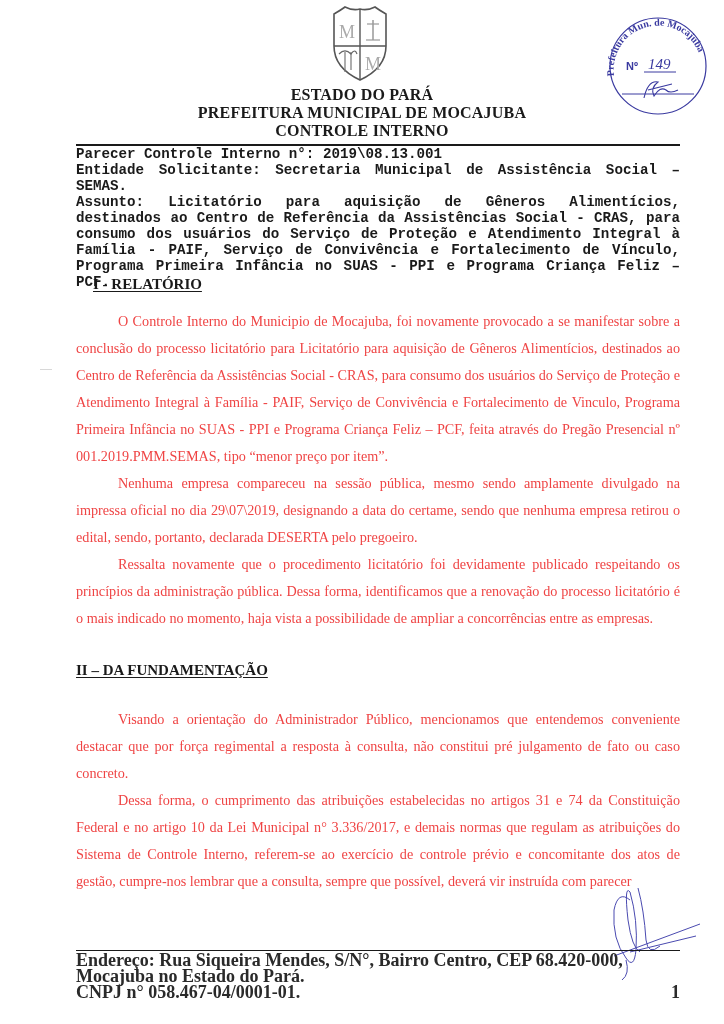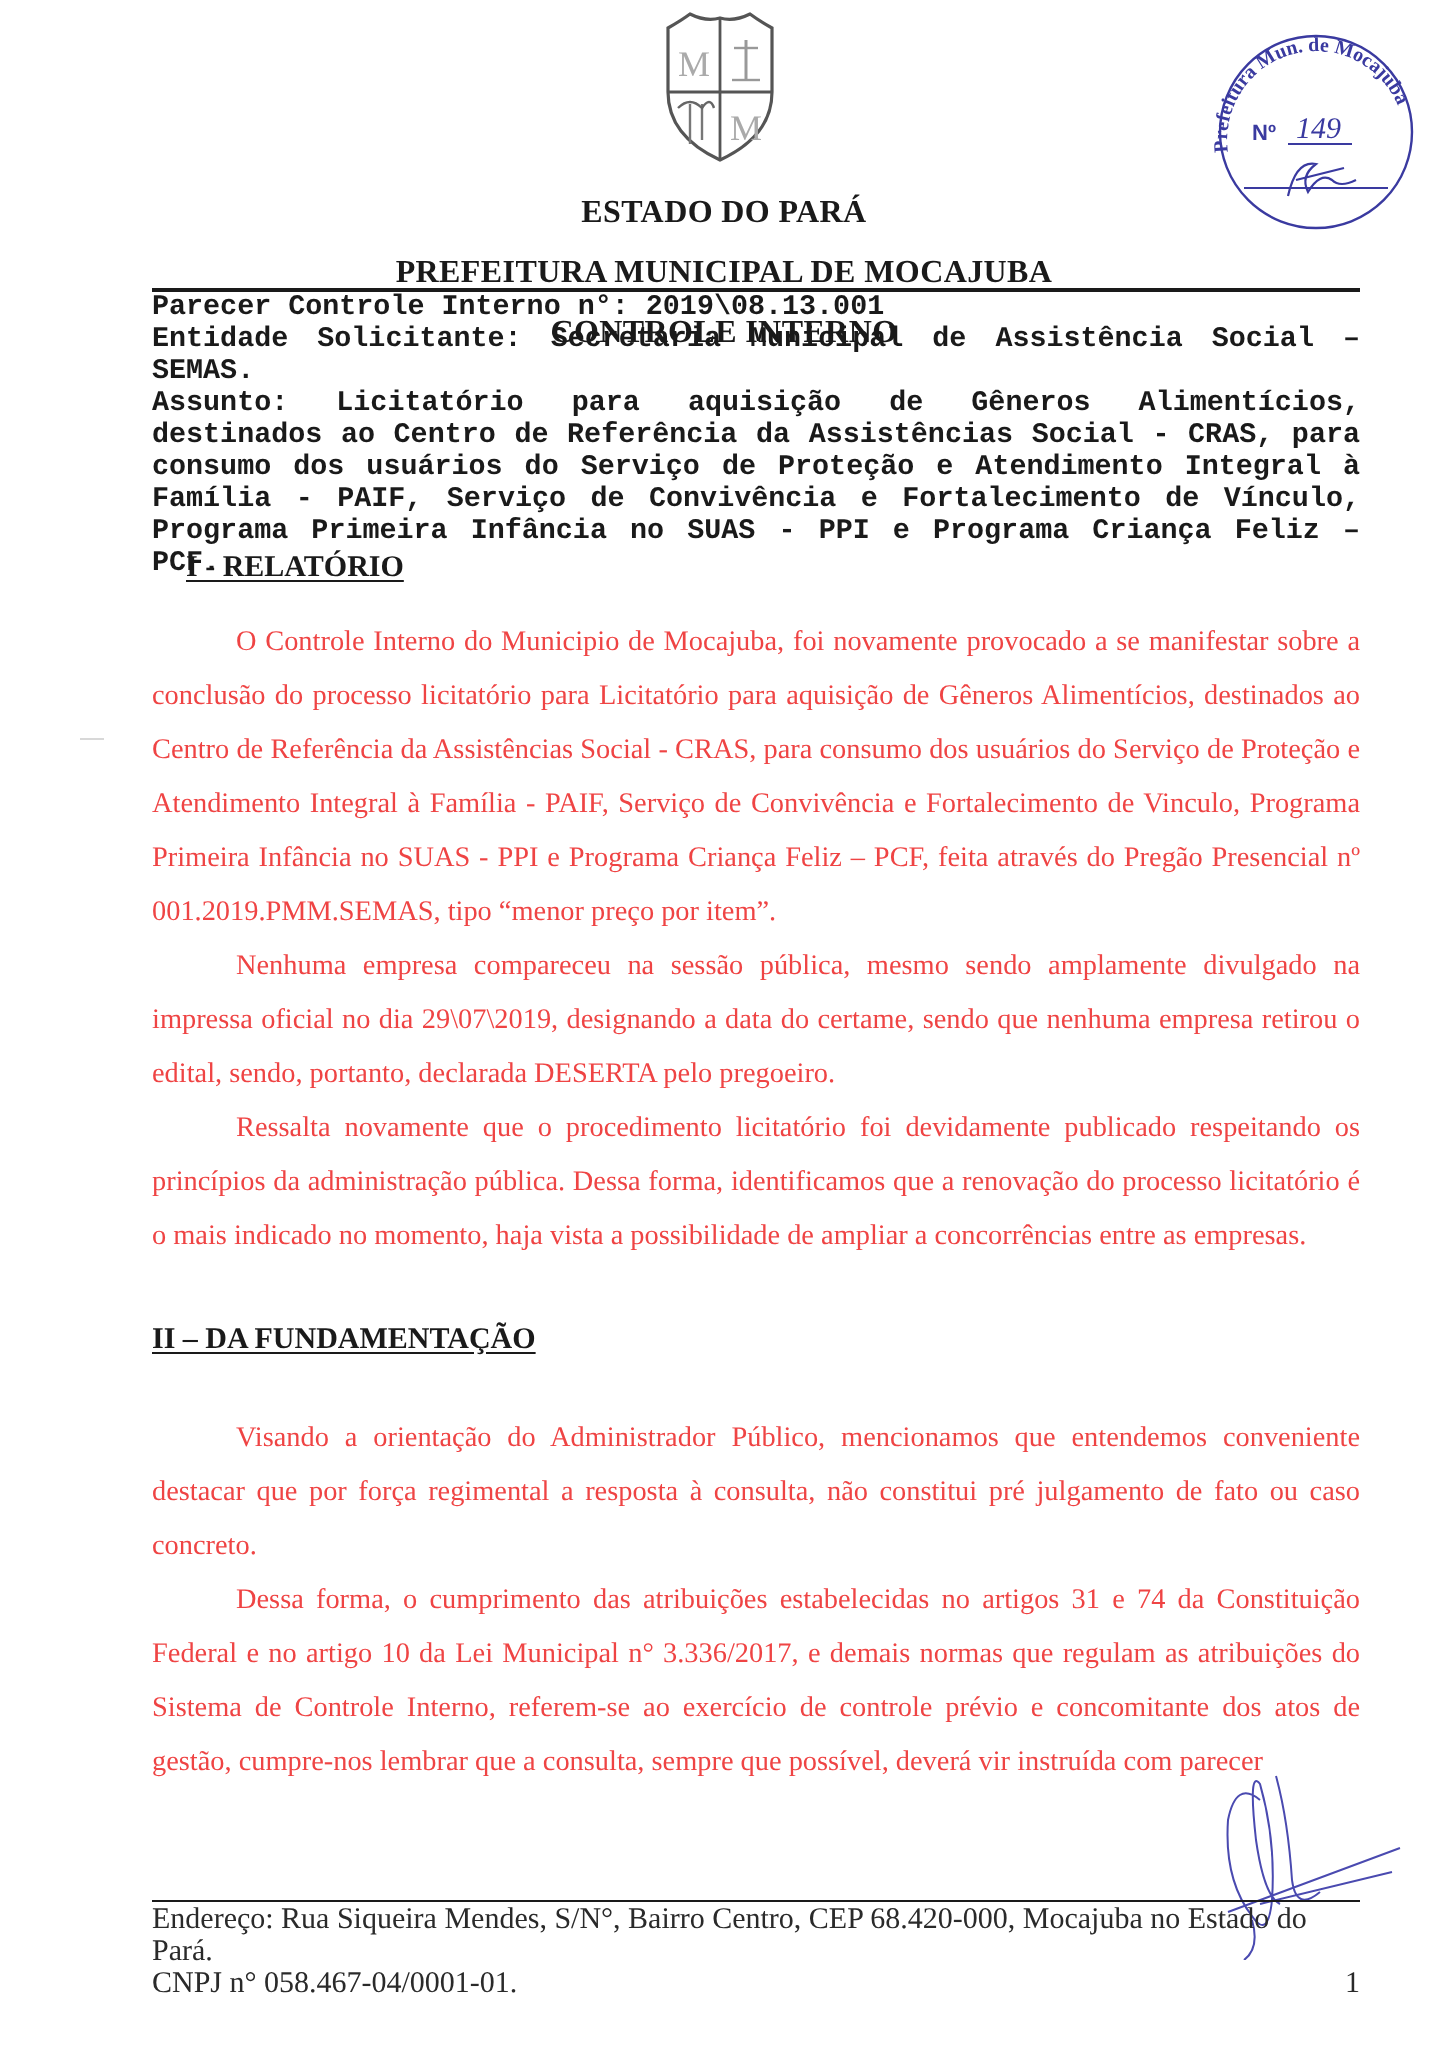--- a/index.html
+++ b/index.html
@@ -6,21 +6,21 @@
     body {
       width: 724px; height: 1024px; position: relative; overflow: hidden;
       font-family: "Liberation Serif", "DejaVu Serif", serif; color: #1a1a1a;
     }
     .crest { position: absolute; left: 331px; top: 6px; width: 58px; height: 76px; }
     .stamp { position: absolute; left: 598px; top: 14px; width: 116px; height: 104px; }
     .header-titles {
       position: absolute; left: 0; width: 724px; top: 86px; text-align: center;
       font-weight: bold; font-size: 16px; line-height: 18px; letter-spacing: 0.2px;
     }
-    .header-titles div { margin: 12px; }
+    .header-titles div { margin: 0; }
     .rule-top {
       position: absolute; left: 76px; top: 144px; width: 604px; height: 0;
       border-top: 2px solid #1a1a1a;
     }
     .meta-block {
       position: absolute; left: 76px; top: 146px; width: 604px;
       font-weight: bold; font-size: 14.2px; line-height: 16px; text-align: justify; font-family: Liberation Mono, monospace;
     }
     .meta-block p { margin: 0; }
     .section-heading {
@@ -31,21 +31,21 @@
       position: absolute; left: 76px; width: 604px;
       font-size: 14.2px; line-height: 27px; text-align: justify; color: #ef4444;
     }
     .body-block p { margin: 0; text-indent: 42px; }
     .rule-bottom {
       position: absolute; left: 76px; top: 950px; width: 604px; height: 0;
       border-top: 1.5px solid #1a1a1a;
     }
     .footer {
       position: absolute; left: 76px; top: 952px; width: 604px;
-      font-size: 15px; line-height: 16px; color: #2a2a2a;
+      font-size: 18px; line-height: 16px; color: #2a2a2a; font-weight: bold;
     }
     .footer .line { display: flex; justify-content: space-between; }
     .signature { position: absolute; left: 600px; top: 880px; width: 110px; height: 100px; }
     .scan-mark { position: absolute; left: 40px; top: 369px; width: 12px; height: 1px; background: #d8d8d8; }
   </style>
 </head>
 <body>
 
 <svg class="crest" viewBox="0 0 58 76">
   <path d="M3 8 Q10 4 14 1 Q22 5 29 3 Q36 5 44 1 Q48 4 55 8 L55 40 Q55 62 29 74 Q3 62 3 40 Z" fill="none" stroke="#555" stroke-width="1.6"></path>

